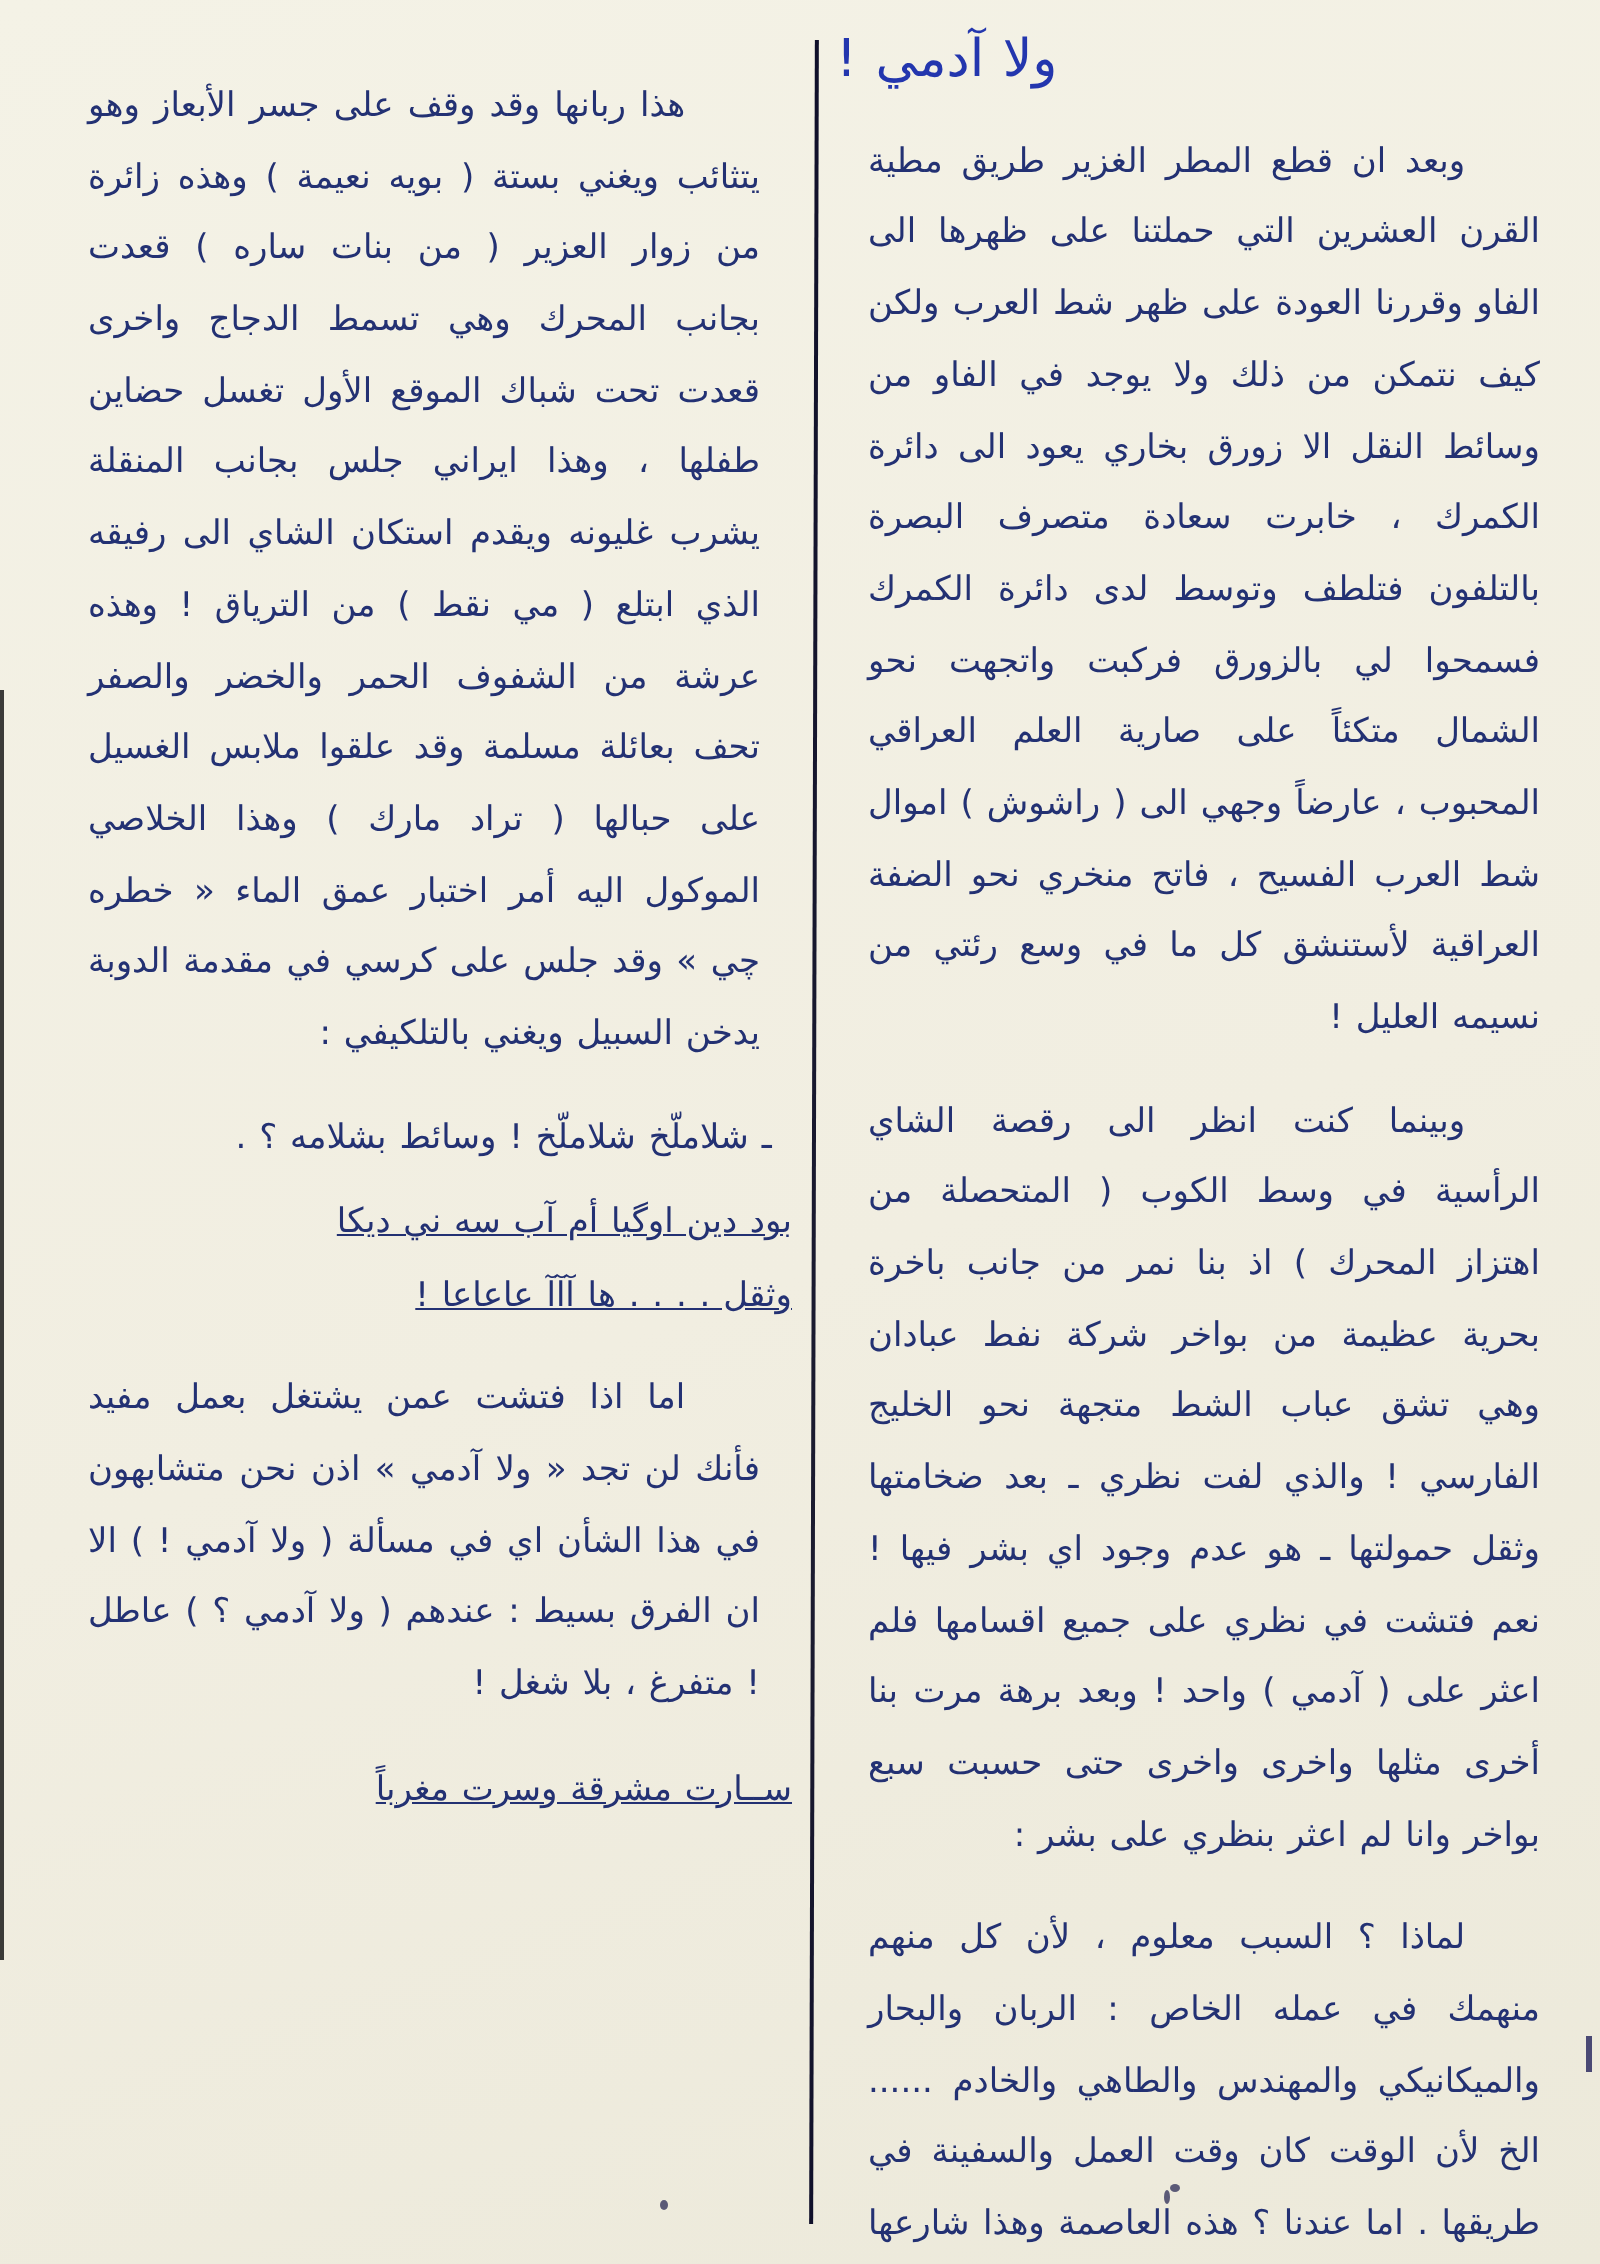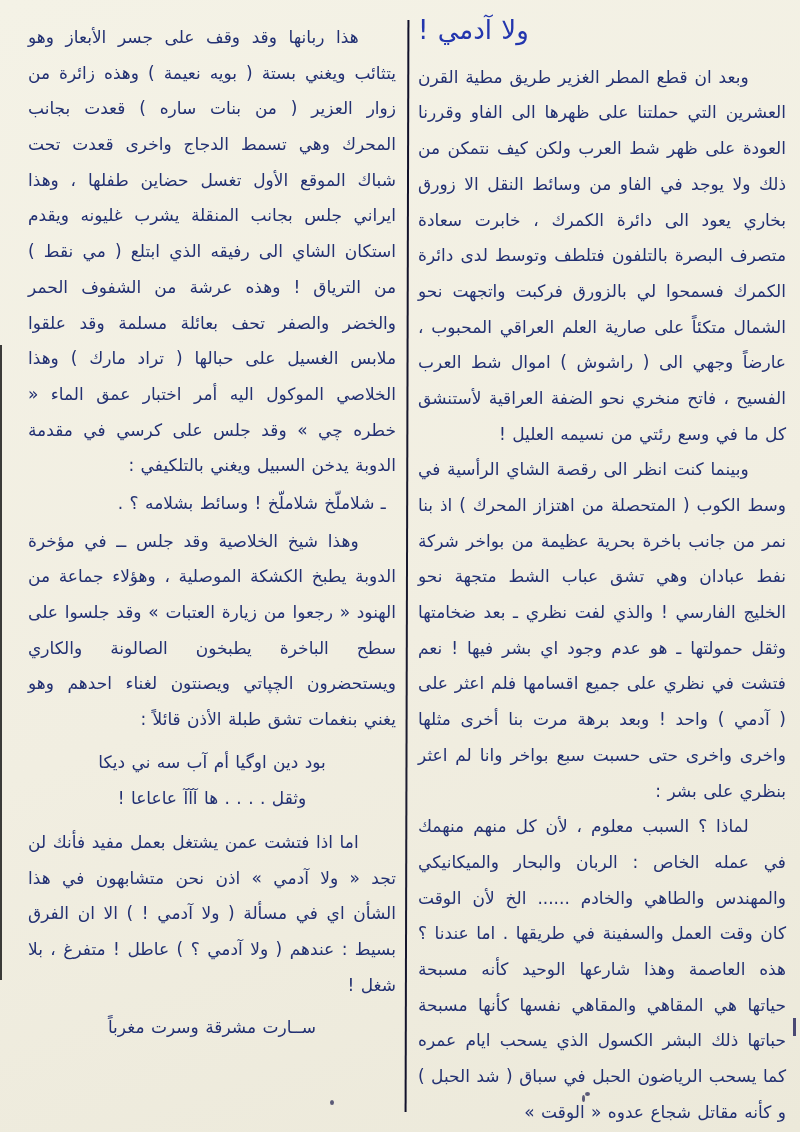--- a/index.html
+++ b/index.html
@@ -27,24 +27,24 @@
   .divider{
     width:2px;background:linear-gradient(#10102a,#1c1c30 70%,#10102a);
     margin-top:14px;height:1092px;flex:none;
     transform:skewX(-0.15deg);
   }
   h1.title{
     margin:6px 0 12px 0;text-align:left;
     font-size:26px;font-weight:normal;color:#2336ae;
     line-height:1.3;letter-spacing:1px;
   }
-  p{margin:0;}
+  p{margin:16px;}
   .indent{text-indent:2.2em;}
   .dialogue{text-indent:0.6em;margin:2px 0;}
-  .poetry{text-align:center;margin:6px 0 8px 0;}
+  .poetry{text-align:right;margin:6px 0 8px 0;text-decoration:underline;}
   .poetry > div{line-height:2.15;}
   .edge-left{
     position:absolute;left:0;top:345px;width:2px;height:635px;
     background:#1b1b1b;opacity:.85;
   }
   .edge-tick{
     position:absolute;right:4px;top:1018px;width:3px;height:18px;
     background:#20205a;opacity:.8;
   }
   .speck{position:absolute;border-radius:50%;background:#2a2a55;opacity:.75;}
@@ -65,21 +65,20 @@
       <p class="indent">وبينما كنت انظر الى رقصة الشاي الرأسية في وسط الكوب ( المتحصلة من اهتزاز المحرك ) اذ بنا نمر من جانب باخرة بحرية عظيمة من بواخر شركة نفط عبادان وهي تشق عباب الشط متجهة نحو الخليج الفارسي ! والذي لفت نظري ـ بعد ضخامتها وثقل حمولتها ـ هو عدم وجود اي بشر فيها ! نعم فتشت في نظري على جميع اقسامها فلم اعثر على ( آدمي ) واحد ! وبعد برهة مرت بنا أخرى مثلها واخرى واخرى حتى حسبت سبع بواخر وانا لم اعثر بنظري على بشر :</p>
       <p class="indent">لماذا ؟ السبب معلوم ، لأن كل منهم منهمك في عمله الخاص : الربان والبحار والميكانيكي والمهندس والطاهي والخادم ...... الخ لأن الوقت كان وقت العمل والسفينة في طريقها . اما عندنا ؟ هذه العاصمة وهذا شارعها الوحيد كأنه مسبحة حياتها هي المقاهي والمقاهي نفسها كأنها مسبحة حباتها ذلك البشر الكسول الذي يسحب ايام عمره كما يسحب الرياضون الحبل في سباق ( شد الحبل ) و كأنه مقاتل شجاع عدوه « الوقت »</p>
 
     </div>
 
     <div class="divider"></div>
 
     <div class="col col-second">
       <p class="indent">هذا ربانها وقد وقف على جسر الأبعاز وهو يتثائب ويغني بستة ( بويه نعيمة ) وهذه زائرة من زوار العزير ( من بنات ساره ) قعدت بجانب المحرك وهي تسمط الدجاج واخرى قعدت تحت شباك الموقع الأول تغسل حضاين طفلها ، وهذا ايراني جلس بجانب المنقلة يشرب غليونه ويقدم استكان الشاي الى رفيقه الذي ابتلع ( مي نقط ) من الترياق ! وهذه عرشة من الشفوف الحمر والخضر والصفر تحف بعائلة مسلمة وقد علقوا ملابس الغسيل على حبالها ( تراد مارك ) وهذا الخلاصي الموكول اليه أمر اختبار عمق الماء « خطره چي » وقد جلس على كرسي في مقدمة الدوبة يدخن السبيل ويغني بالتلكيفي :</p>
       <p class="dialogue">ـ شلاملّخ شلاملّخ ! وسائط بشلامه ؟ .</p>
-      <p class="indent">وهذا شيخ الخلاصية وقد جلس ــ في مؤخرة الدوبة يطبخ الكشكة الموصلية ، وهؤلاء جماعة من الهنود « رجعوا من زيارة العتبات » وقد جلسوا على سطح الباخرة يطبخون الصالونة والكاري ويستحضرون الچپاتي ويصنتون لغناء احدهم وهو يغني بنغمات تشق طبلة الأذن قائلاً :</p>
       <div class="poetry">
         <div>بود دين اوگيا أم آب سه ني ديكا</div>
         <div>وثقل . . . . ها آآآ عاعاعا !</div>
       </div>
       <p class="indent">اما اذا فتشت عمن يشتغل بعمل مفيد فأنك لن تجد « ولا آدمي » اذن نحن متشابهون في هذا الشأن اي في مسألة ( ولا آدمي ! ) الا ان الفرق بسيط : عندهم ( ولا آدمي ؟ ) عاطل ! متفرغ ، بلا شغل !</p>
       <div class="poetry">
         <div>ســارت مشرقة وسرت مغرباً</div>
 
       </div>
 

